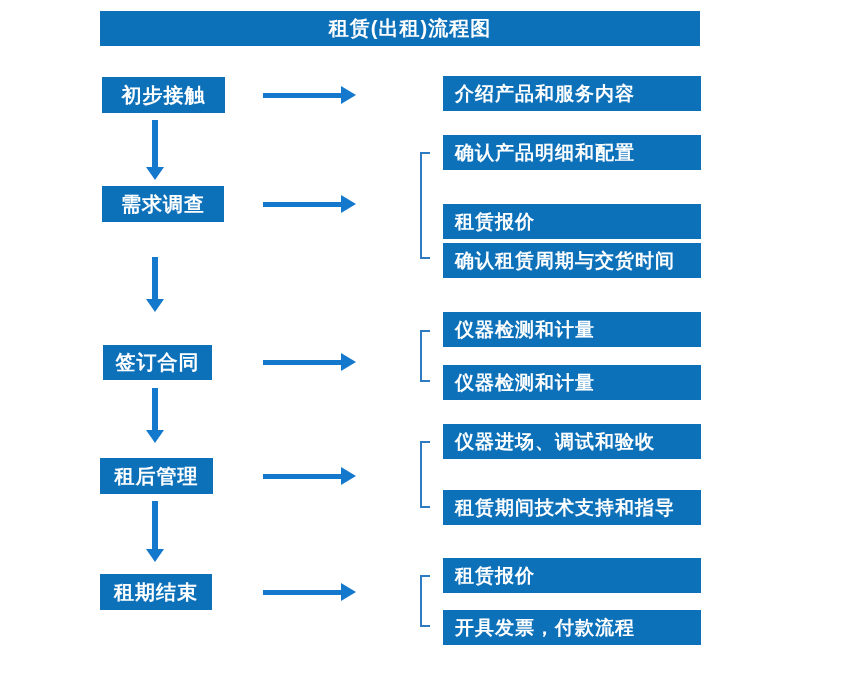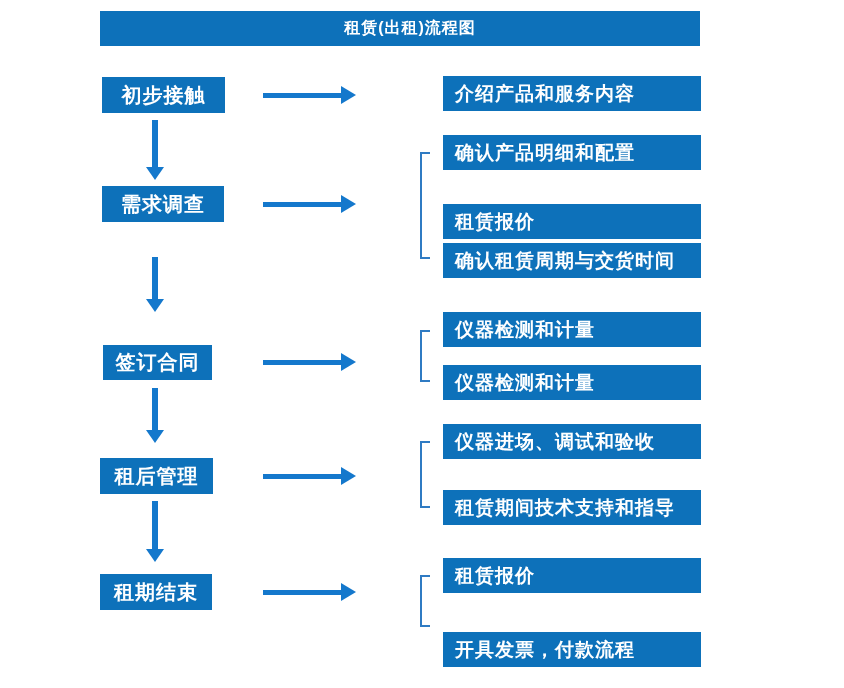--- a/index.html
+++ b/index.html
@@ -18,21 +18,21 @@
     height: 688px;
     background: var(--page_bg);
     overflow: hidden;
   }
   .titlebar {
     position: absolute;
     left: 100px; top: 11px; width: 600px; height: 35px;
     background: var(--box_fill);
     color: var(--text);
     font-weight: bold;
-    font-size: 16px;
+    font-size: 20px;
     display: flex; align-items: center; justify-content: center;
     letter-spacing: 1px;
     padding-left: 20px;
   }
   .lbox {
     position: absolute;
     background: var(--box_fill);
     color: var(--text);
     font-weight: bold;
     font-size: 20px;
@@ -146,15 +146,15 @@
   <div class="rbox" style="top:204px;">租赁报价</div>
   <div class="rbox" style="top:243px;">确认租赁周期与交货时间</div>
 
   <div class="rbox" style="top:312px;">仪器检测和计量</div>
   <div class="rbox" style="top:365px;">仪器检测和计量</div>
 
   <div class="rbox" style="top:424px;">仪器进场、调试和验收</div>
   <div class="rbox" style="top:490px;">租赁期间技术支持和指导</div>
 
   <div class="rbox" style="top:558px;">租赁报价</div>
-  <div class="rbox" style="top:632px;">开具发票，付款流程</div>
+  <div class="rbox" style="top:610px;">开具发票，付款流程</div>
 
 </div>
 
 </body></html>

